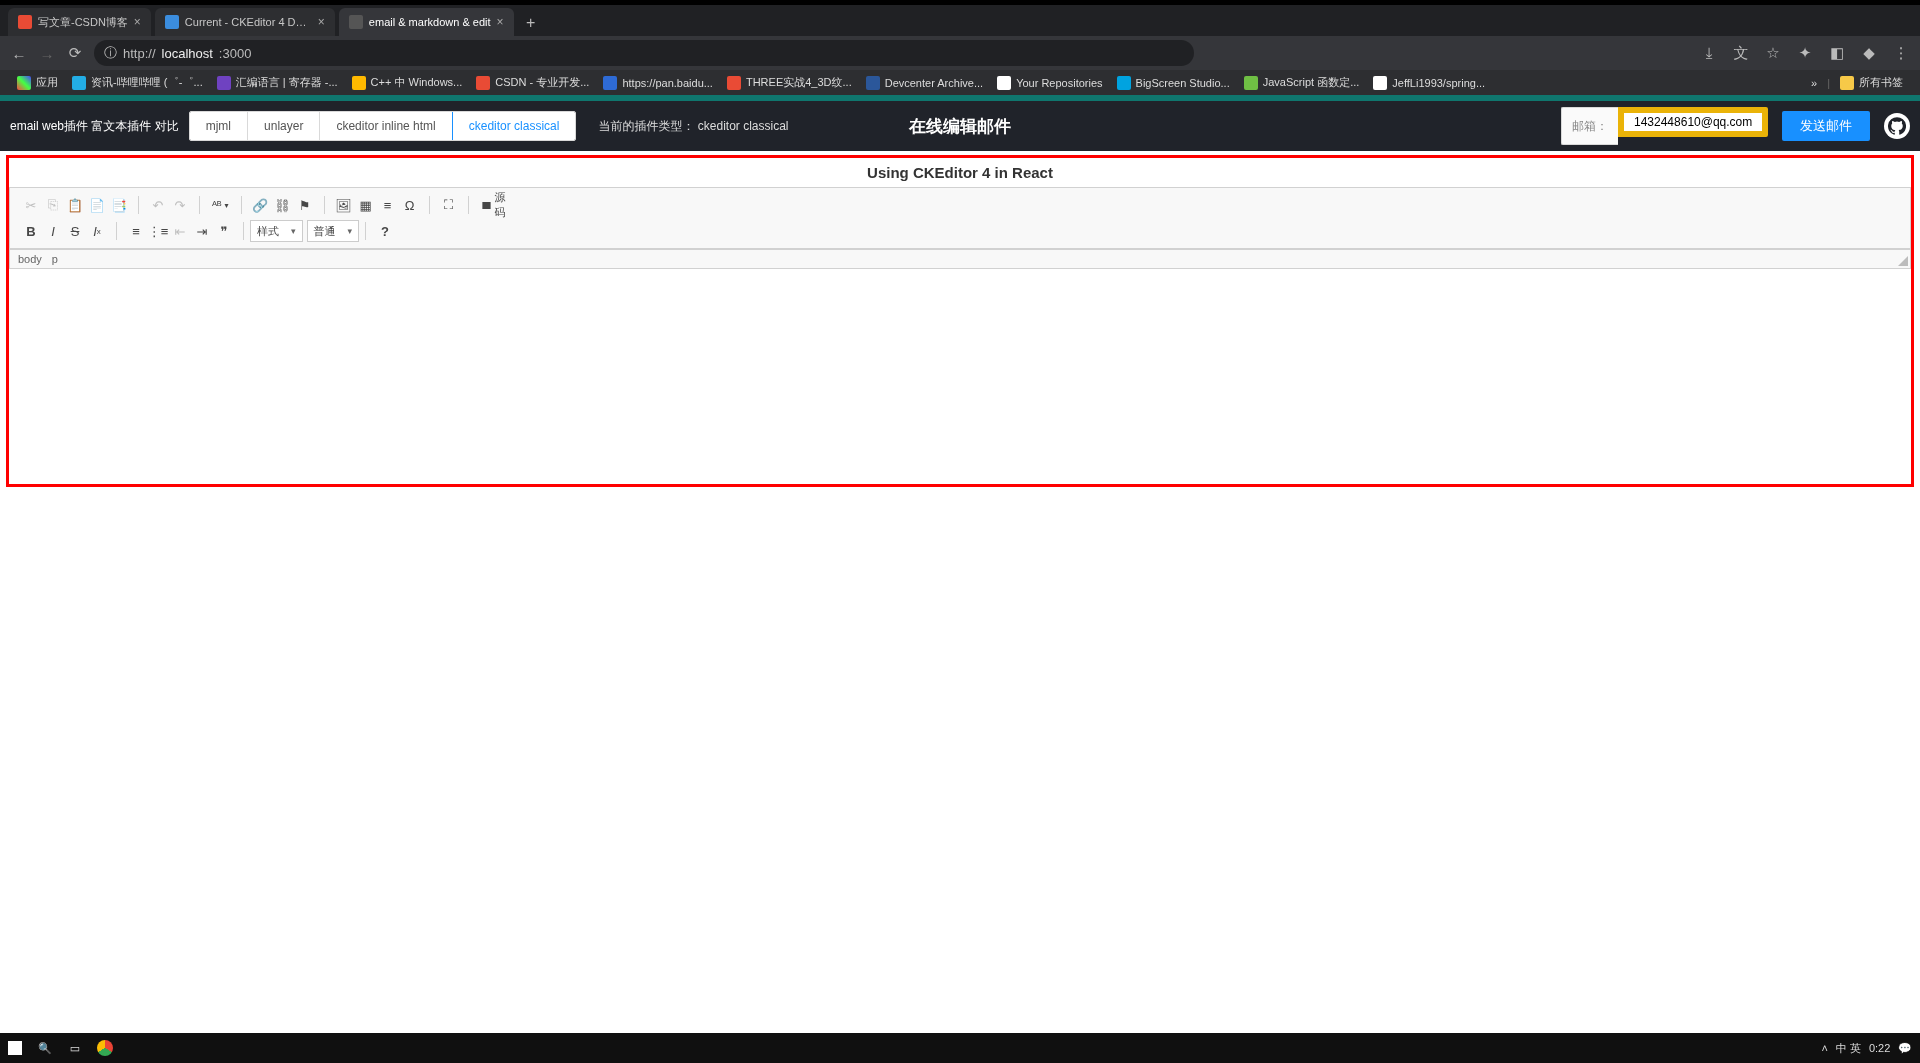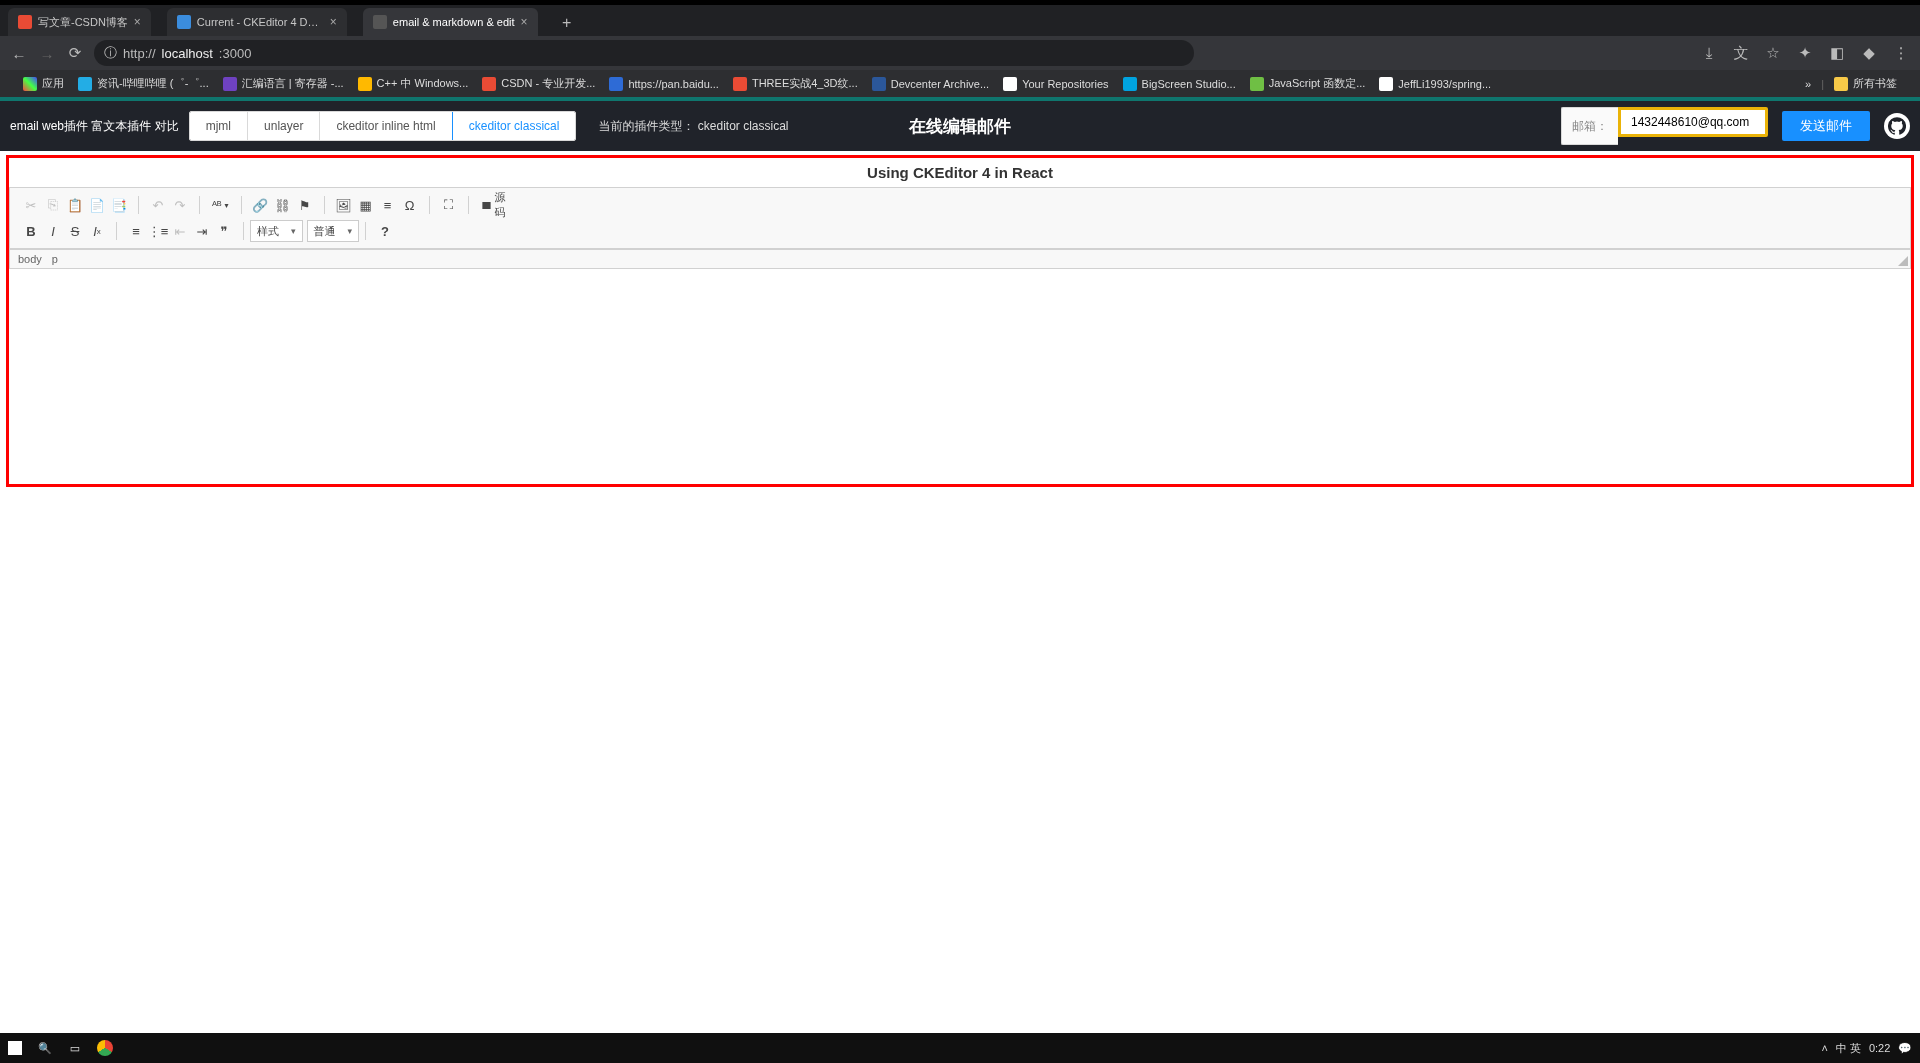--- a/index.html
+++ b/index.html
@@ -1,51 +1,51 @@
 <!DOCTYPE html>
 <html><head>
 <meta charset="utf-8">
 <style>
   * { margin: 0; padding: 0; box-sizing: border-box; }
   body { font-family: -apple-system, "Segoe UI", Arial, sans-serif; background: #fff; overflow: hidden; width: 1920px; height: 1063px; }
 
   
   .win-titlebar { background:#000; height:5px; display:flex; align-items:center; color:#ddd; font-size:11px; }
-  .tab-strip { background:#202124; height:31px; display:flex; align-items:flex-end; padding-left:8px;gap:12px; }
+  .tab-strip { background:#202124; height:31px; display:flex; align-items:flex-end; padding-left:8px; }
   .tab { height:28px; background:#2d2e31; color:#c7c7c7; font-size:11px; display:flex; align-items:center; padding:0 10px; margin-right:4px; border-radius:6px 6px 0 0; max-width:180px; gap:6px; }
   .tab.active { background:#35363a; color:#fff; }
   .tab .favicon { width:14px; height:14px; border-radius:2px; flex:0 0 14px; }
   .tab .title { white-space:nowrap; overflow:hidden; text-overflow:ellipsis; flex:1; }
   .tab .x { color:#aaa; font-size:12px; }
   .newtab { color:#bbb; width:26px; height:26px; display:flex; align-items:center; justify-content:center; font-size:16px; }
 
   .addr-row { background:#35363a; height:34px; display:flex; align-items:center; padding:0 10px; gap:10px; color:#ccc; }
   .nav-ico { width:18px; height:18px; display:flex; align-items:center; justify-content:center; font-size:15px; color:#bbb; }
   .addr-bar { flex:0 0 1100px; background:#202124; height:26px; border-radius:13px; display:flex; align-items:center; padding:0 10px; font-size:13px; color:#bbb; gap:6px; }
   .addr-bar .url-host { color:#eee; }
   .addr-right { margin-left:auto; display:flex; gap:14px; align-items:center; }
 
-  .bm-row { background:#2d2e31; height:31px; display:flex; padding:0 23px; gap:14px; color:#ddd; font-size:11px; border-bottom:4px solid #0f766e;}
+  .bm-row { background:#2d2e31; height:31px; display:flex; padding:0 17px; gap:14px; color:#ddd; font-size:11px; border-bottom:6px solid #0f766e;}
   .bm { display:flex; align-items:center; gap:5px; white-space:nowrap; }
   .bm .bmic { width:14px; height:14px; border-radius:2px; }
   .bm-right { margin-left:auto; display:flex; gap:10px; align-items:center; }
 
   
   .app-header { background:#20232a; height:50px; display:flex; align-items:center; padding:0 10px; color:#fff; font-size:12px; }
   .app-header .lbl { margin-right:10px; }
   .seg { display:flex; border:1px solid #d9d9d9; border-radius:2px; overflow:hidden; height:30px; }
   .seg button { background:#fff; color:#555; border:none; padding:0 16px; font-size:12px; border-right:1px solid #d9d9d9; cursor:pointer; }
   .seg button:last-child { border-right:none; }
   .seg button.active { color:#1890ff; border:1px solid #1890ff; margin:-1px; position:relative; z-index:1; }
   .cur-plugin { margin-left:22px; color:#ddd; }
   .app-title { position:absolute; left:50%; transform:translateX(-50%); font-size:17px; font-weight:600; color:#fff;}
   .mail-group { margin-left:auto; display:flex; align-items:center; gap:14px; }
   .mail-input { display:flex; height:38px; }
   .mail-input .pre { background:#fafafa; border:1px solid #d9d9d9; border-right:none; padding:0 10px; display:flex; align-items:center; color:#888; font-size:12px; border-radius:2px 0 0 2px;}
-  .mail-input input { border:3px solid #eab308; height:30px; padding:0 10px; font-size:12px; width:150px; border-radius:0 2px 2px 0;}
+  .mail-input input { border:6px solid #eab308; height:30px; padding:0 10px; font-size:12px; width:150px; border-radius:0 2px 2px 0;}
   .send-btn { background:#1890ff; color:#fff; border:none; height:30px; padding:0 18px; font-size:13px; border-radius:2px; cursor:pointer;}
   .gh-ico { width:26px; height:26px; border-radius:50%; background:#fff; display:flex; align-items:center; justify-content:center; }
 
   
   .hot-area { margin:4px 6px 0 6px; border:3px solid #ff0000; height:332px; background:#fff; }
   .ed-title { text-align:center; font-size:15px; font-weight:600; color:#333; padding:6px 0; }
 
   
   .cke { border:1px solid #d1d1d1; margin:0 0 0 0; }
   .cke-toolbar { background:#f8f8f8; border-bottom:1px solid #d1d1d1; padding:4px 6px; display:flex; flex-wrap:wrap; align-items:center; }

